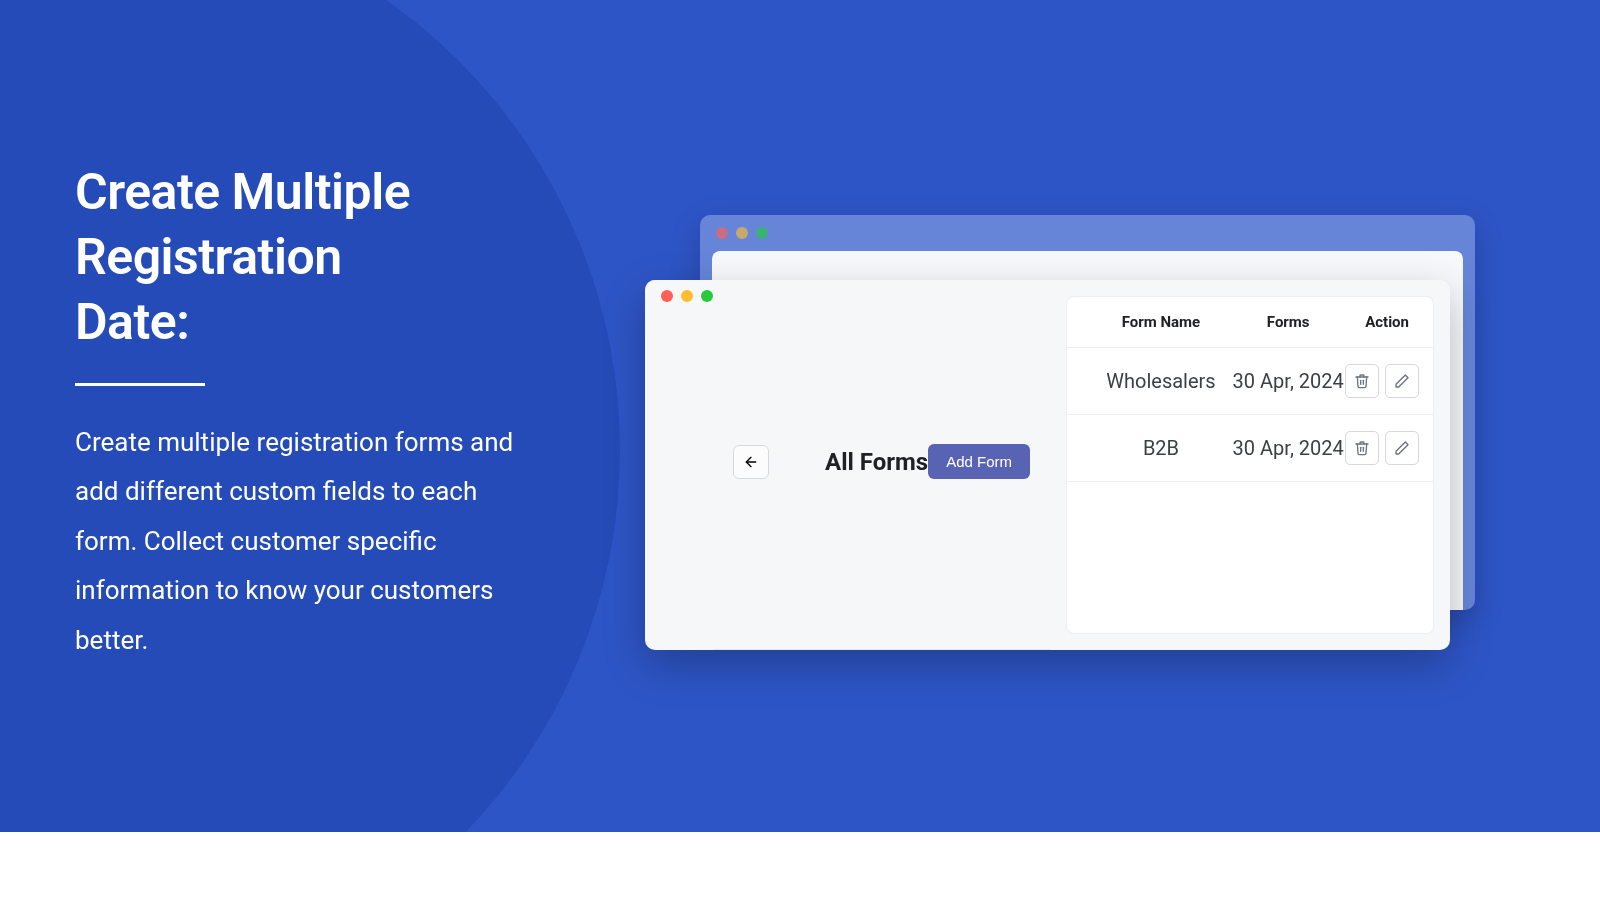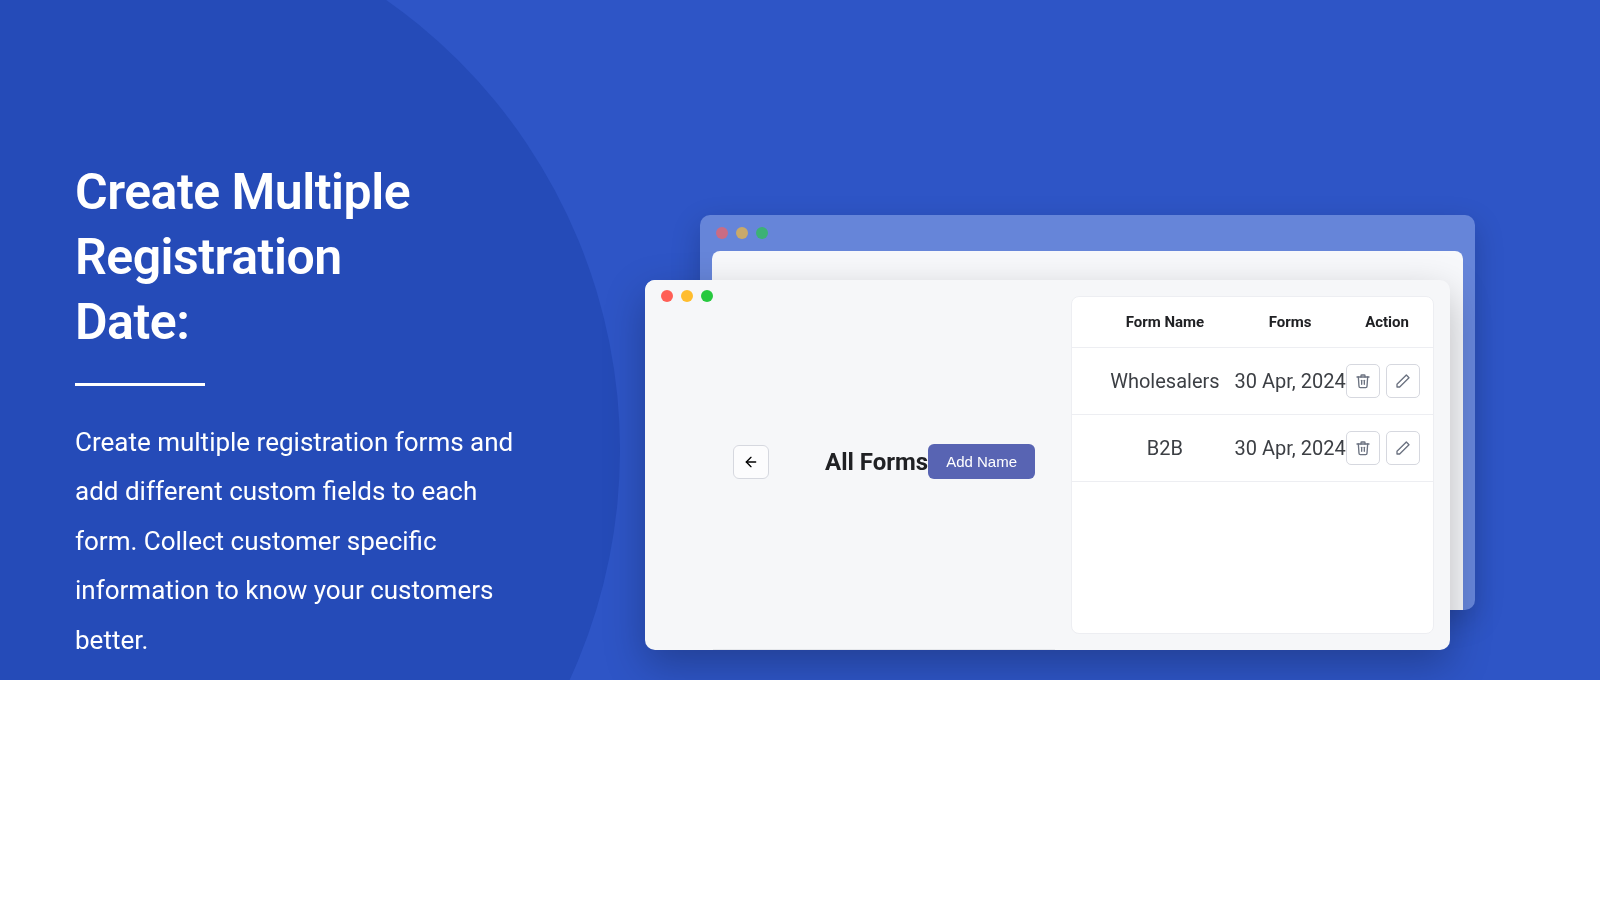--- a/index.html
+++ b/index.html
@@ -1,21 +1,21 @@
 <!DOCTYPE html>
 <html><head>
 <meta charset="utf-8">
 <style>
   * { margin: 0; padding: 0; box-sizing: border-box; }
   html, body { width: 1600px; height: 900px; overflow: hidden; font-family: -apple-system, BlinkMacSystemFont, "Segoe UI", Roboto, sans-serif; }
   
   .canvas {
     position: relative;
     width: 1600px;
-    height: 680px;
+    height: 832px;
     background: #2e55c6;
     overflow: hidden;
   }
   
   .big-circle {
     position: absolute;
     width: 1100px;
     height: 1100px;
     border-radius: 50%;
     background: #254bb8;
@@ -237,21 +237,21 @@
     </div>
 
     <div class="page-header">
       <div class="back-btn">
         <svg class="icon" viewBox="0 0 24 24">
           <line x1="19" y1="12" x2="5" y2="12"></line>
           <polyline points="12 19 5 12 12 5"></polyline>
         </svg>
       </div>
       <div class="page-title">All Forms</div>
-      <button class="add-btn">Add Name</button>
+      <button class="add-btn">Add Form</button>
     </div>
 
     <div class="table-card">
       <div class="table-row header">
         <div class="col-name">Form Name</div>
         <div class="col-date">Forms</div>
         <div class="col-action header-action">Action</div>
       </div>
 
       <div class="table-row data">

